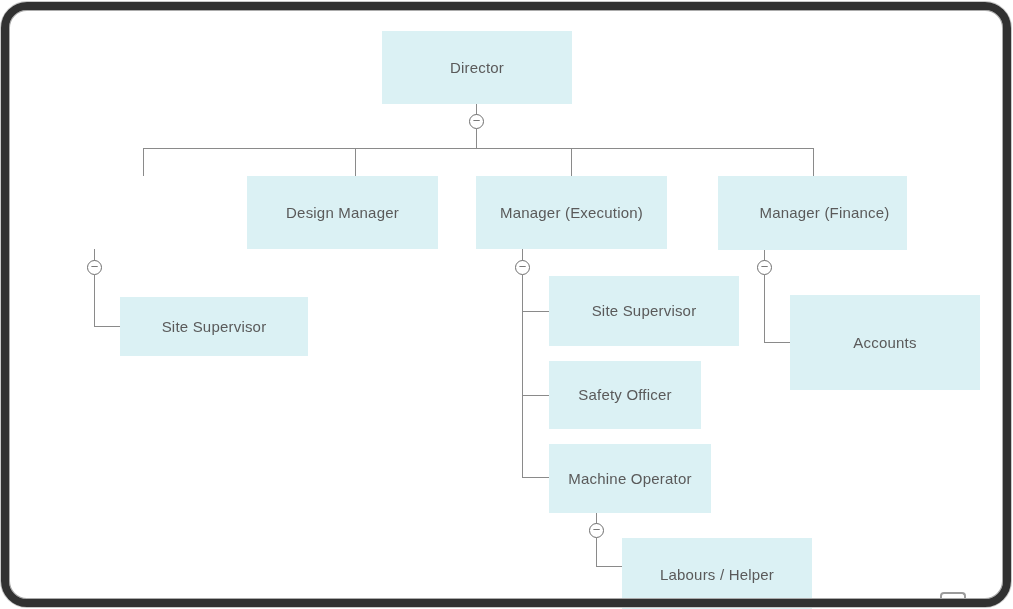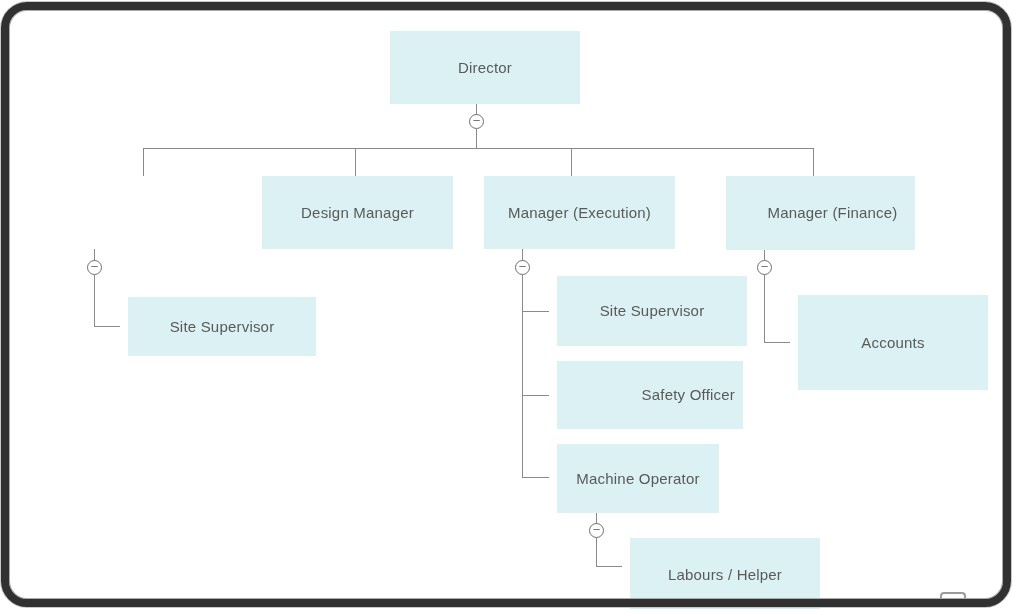--- a/index.html
+++ b/index.html
@@ -43,21 +43,20 @@
     font-size: 15px;
     line-height: 1.3;
     letter-spacing: 0.2px;
     display: flex;
     align-items: center;
     justify-content: center;
     text-align: center;
     box-sizing: border-box;
     padding: 0 8px;
     z-index: 2;
-    margin-left: 8px;
   }
   .vline, .hline {
     position: absolute;
     background: #8a8a8a;
     z-index: 1;
   }
   .vline { width: 1px; }
   .hline { height: 1px; }
   .toggle {
     position: absolute;
@@ -112,41 +111,41 @@
   <div class="toggle" style="left:87px; top:260px;">−</div>
   <div class="toggle" style="left:515px; top:260px;">−</div>
   <div class="toggle" style="left:757px; top:260px;">−</div>
   <div class="toggle" style="left:589px; top:523px;">−</div>
 
   <div class="node" style="left:382px; top:31px; width:190px; height:73px;">
     <span>Director</span>
   </div>
 
 
-  <div class="node" style="left:254px; top:176px; width:191px; height:73px;">
+  <div class="node" style="left:247px; top:176px; width:191px; height:73px;">
     <span>Design Manager</span>
   </div>
 
   <div class="node" style="left:476px; top:176px; width:191px; height:73px;">
     <span>Manager (Execution)</span>
   </div>
 
   <div class="node" style="left:718px; top:176px; width:189px; height:74px;padding-left:32px;">
     <span>Manager (Finance)</span>
   </div>
 
   <div class="node" style="left:120px; top:297px; width:188px; height:59px;">
     <span>Site Supervisor</span>
   </div>
 
   <div class="node" style="left:549px; top:276px; width:190px; height:70px;">
     <span>Site Supervisor</span>
   </div>
 
-  <div class="node" style="left:549px; top:361px; width:186px; height:68px;justify-content:flex-end;">
+  <div class="node" style="left:549px; top:361px; width:152px; height:68px;">
     <span>Safety Officer</span>
   </div>
 
   <div class="node" style="left:549px; top:444px; width:162px; height:69px;">
     <span>Machine Operator</span>
   </div>
 
   <div class="node" style="left:622px; top:538px; width:190px; height:73px;">
     <span>Labours / Helper</span>
   </div>

